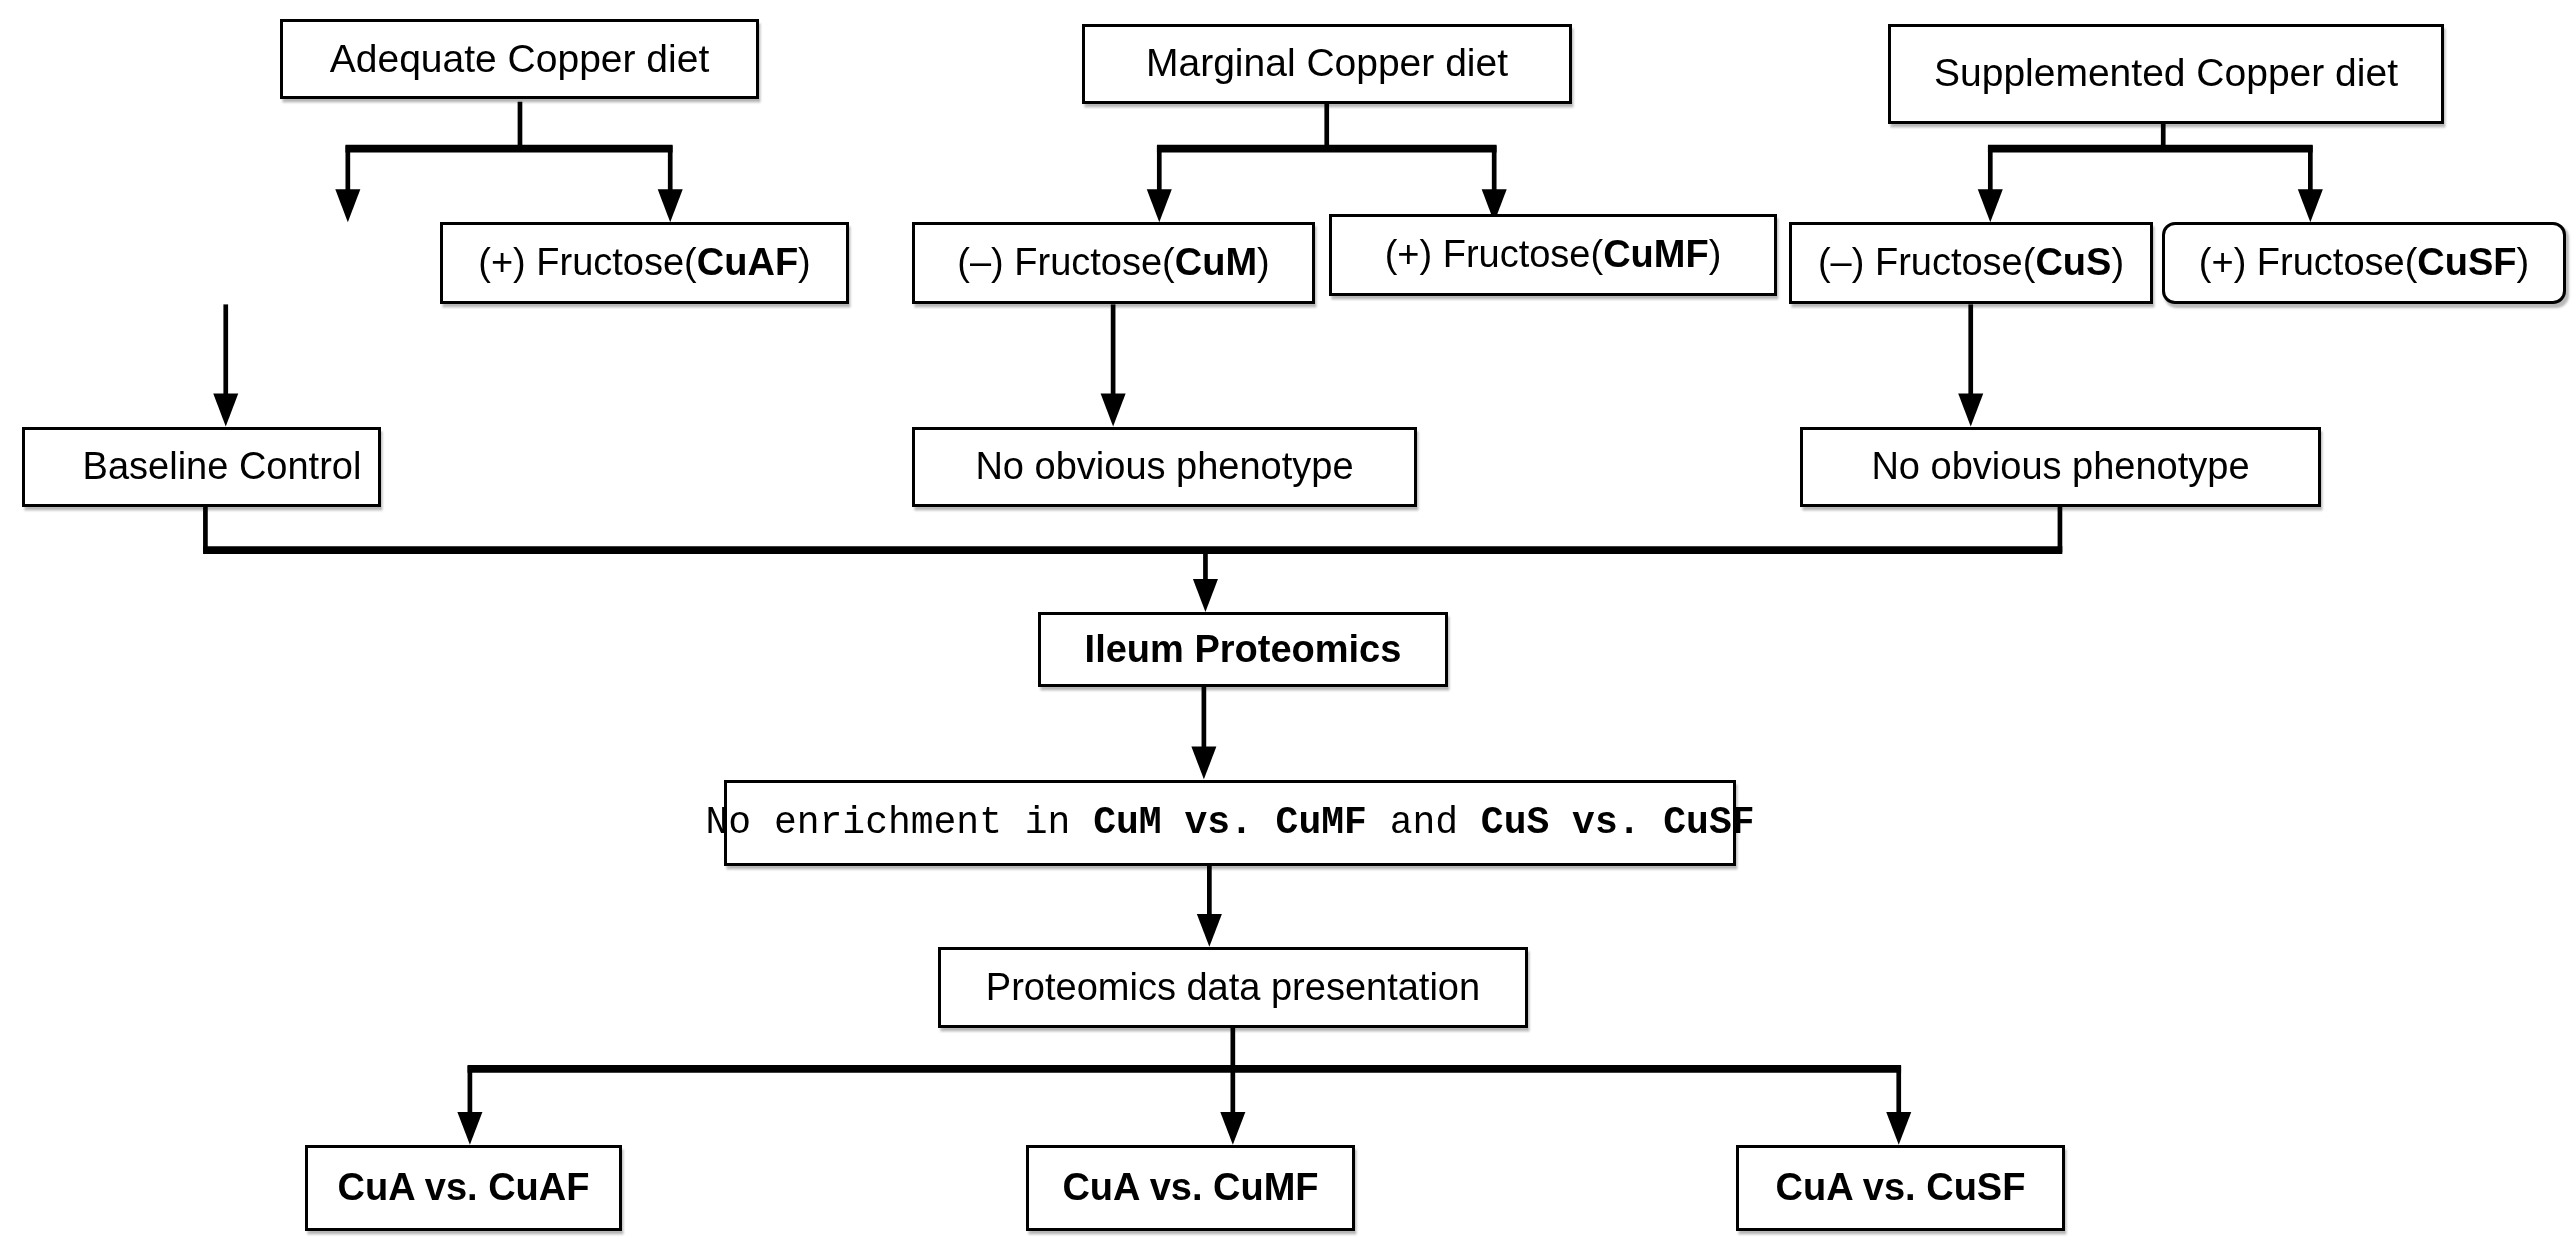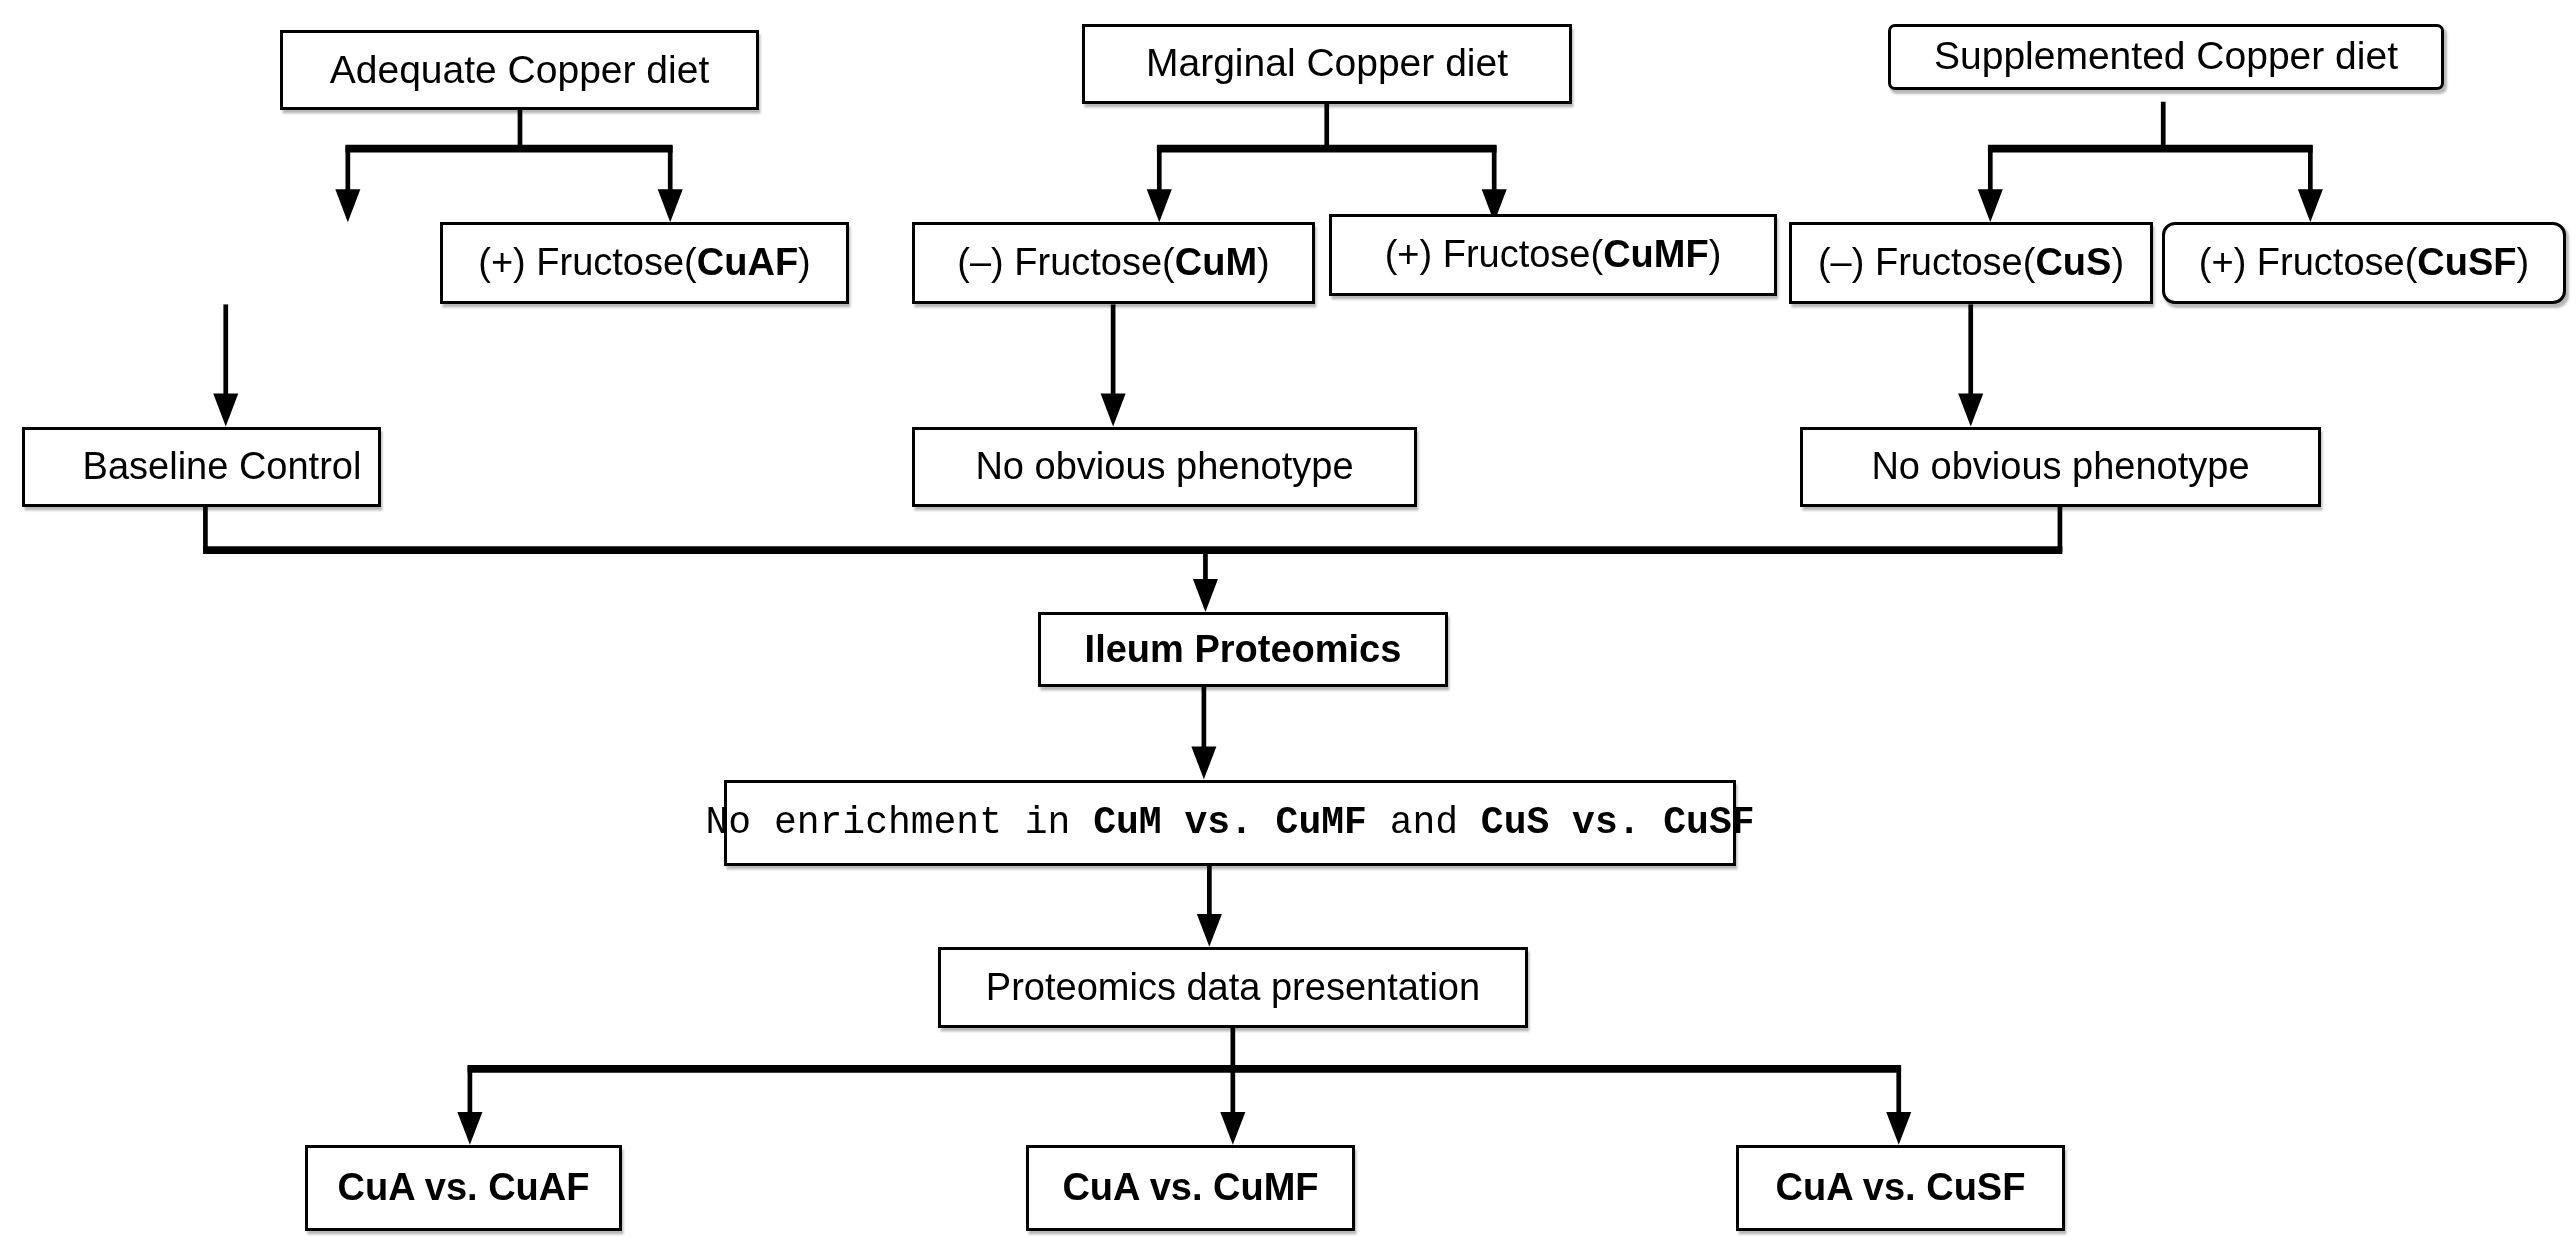--- a/index.html
+++ b/index.html
@@ -97,27 +97,27 @@
     <line class="shaft" x1="1575" y1="1312" x2="1575" y2="1368"></line>
     <line class="bar" x1="597" y1="1366" x2="2429" y2="1366"></line>
     <line class="shaft" x1="600" y1="1362" x2="600" y2="1430"></line>
     <polygon points="584,1421 616,1421 600,1463"></polygon>
     <line class="shaft" x1="1575" y1="1362" x2="1575" y2="1430"></line>
     <polygon points="1559,1421 1591,1421 1575,1463"></polygon>
     <line class="shaft" x1="2426" y1="1362" x2="2426" y2="1430"></line>
     <polygon points="2410,1421 2442,1421 2426,1463"></polygon>
   </svg>
 
-  <div class="node big" style="left:280px; top:30px; width:479px; height:80px;">
+  <div class="node big" style="left:280px; top:19px; width:479px; height:80px;">
     <span>Adequate Copper diet</span>
   </div>
   <div class="node big" style="left:1082px; top:23.5px; width:490px; height:80px;">
     <span>Marginal Copper diet</span>
   </div>
-  <div class="node big" style="left:1888px; top:23.5px; width:556px; height:66px;border-radius:7px;">
+  <div class="node big" style="left:1888px; top:23.5px; width:556px; height:100px;">
     <span>Supplemented Copper diet</span>
   </div>
 
   <div class="node" style="left:440px; top:222px; width:409px; height:82px;">
     <span><span>(+) Fructose(</span><b>CuAF</b><span>)</span></span>
   </div>
   <div class="node" style="left:912px; top:222px; width:403px; height:82px;">
     <span><span>(–) Fructose(</span><b>CuM</b><span>)</span></span>
   </div>
   <div class="node" style="left:1329px; top:214px; width:448px; height:82px;">

